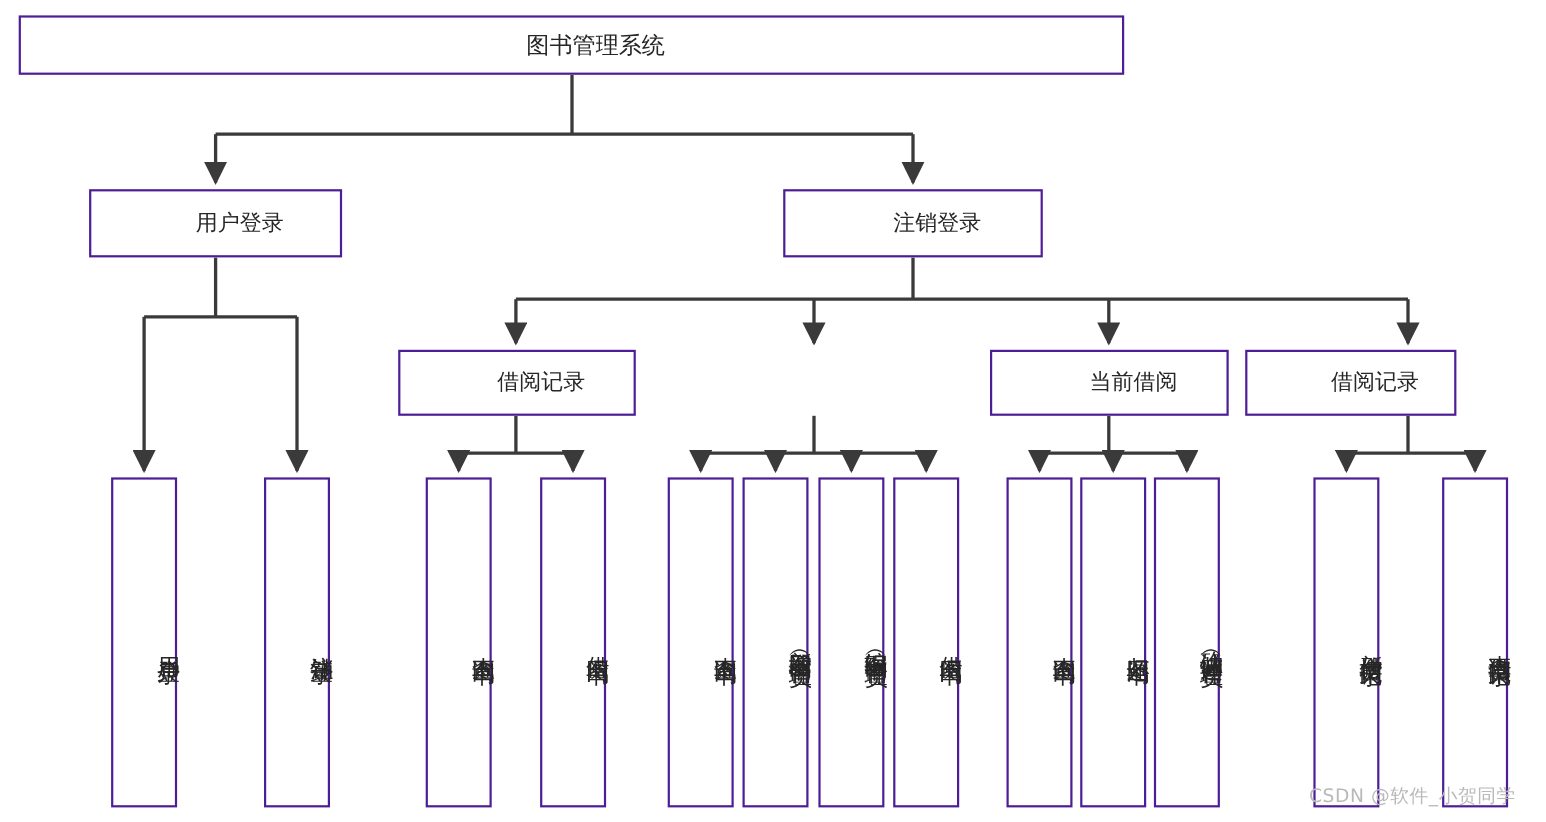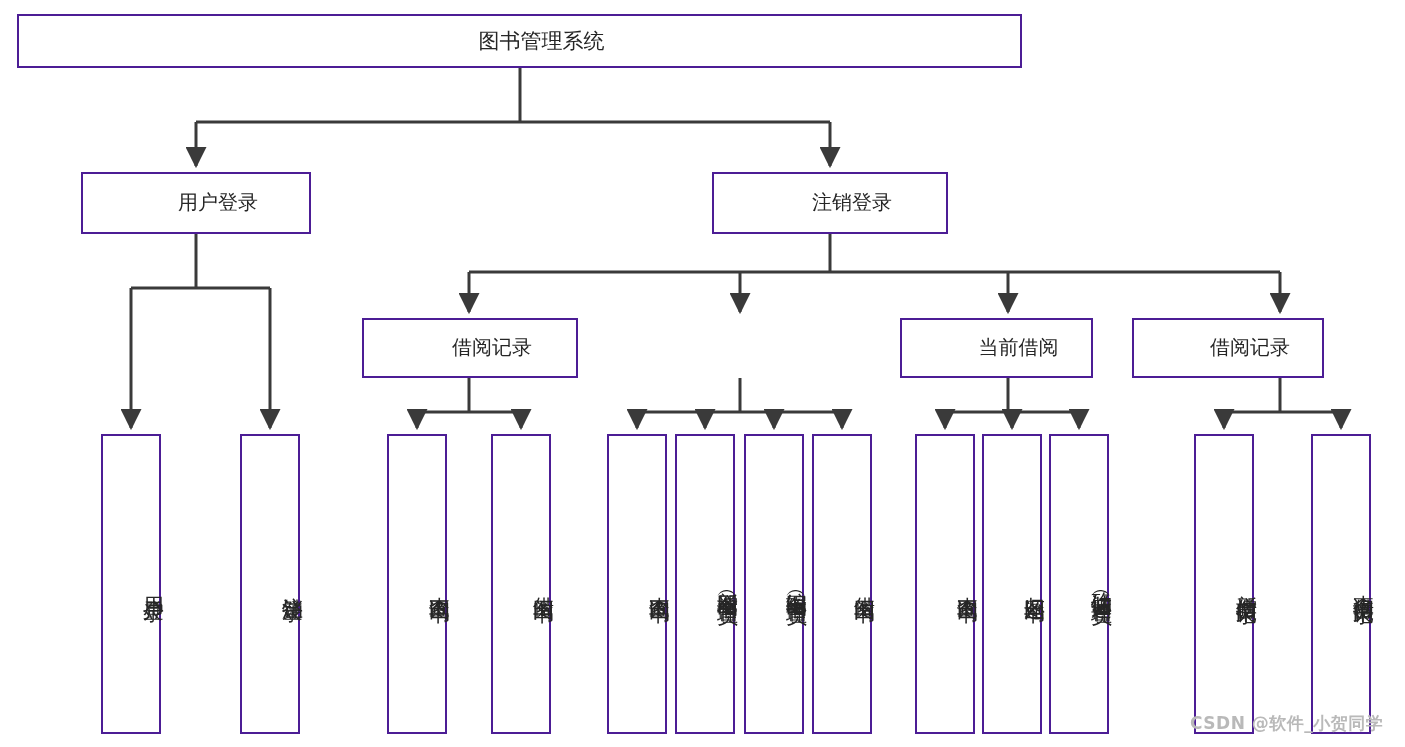--- a/index.html
+++ b/index.html
@@ -133,21 +133,21 @@
   <div class="node h" style="left:81px; top:172px; width:230px; height:62px;">
     <span class="label">用户登录</span>
   </div>
   <div class="node h" style="left:712px; top:172px; width:236px; height:62px;">
     <span class="label">注销登录</span>
   </div>
 
   <div class="node h" style="left:362px; top:318px; width:216px; height:60px;">
     <span class="label">借阅记录</span>
   </div>
-  <div class="node h" style="left:900px; top:318px; width:193px; height:60px;">
+  <div class="node h" style="left:900px; top:318px; width:217px; height:60px;">
     <span class="label">当前借阅</span>
   </div>
   <div class="node h" style="left:1132px; top:318px; width:192px; height:60px;">
     <span class="label">借阅记录</span>
   </div>
 
   <div class="node v" style="left:101px; top:434px; width:60px; height:300px;">
     <span class="label">用户登录</span>
   </div>
   <div class="node v" style="left:240px; top:434px; width:60px; height:300px;">
@@ -184,15 +184,15 @@
     <span class="label">确认归还（管理员）</span>
   </div>
 
   <div class="node v" style="left:1194px; top:434px; width:60px; height:300px;">
     <span class="label">新增借阅记录</span>
   </div>
   <div class="node v" style="left:1311px; top:434px; width:60px; height:300px;">
     <span class="label">查询借阅记录</span>
   </div>
 
-  <div class="watermark" style="left:1190px; top:712px;font-weight:bold;">CSDN @软件_小贺同学</div>
+  <div class="watermark" style="left:1190px; top:712px;">CSDN @软件_小贺同学</div>
 
 </div>
 
 </body></html>

